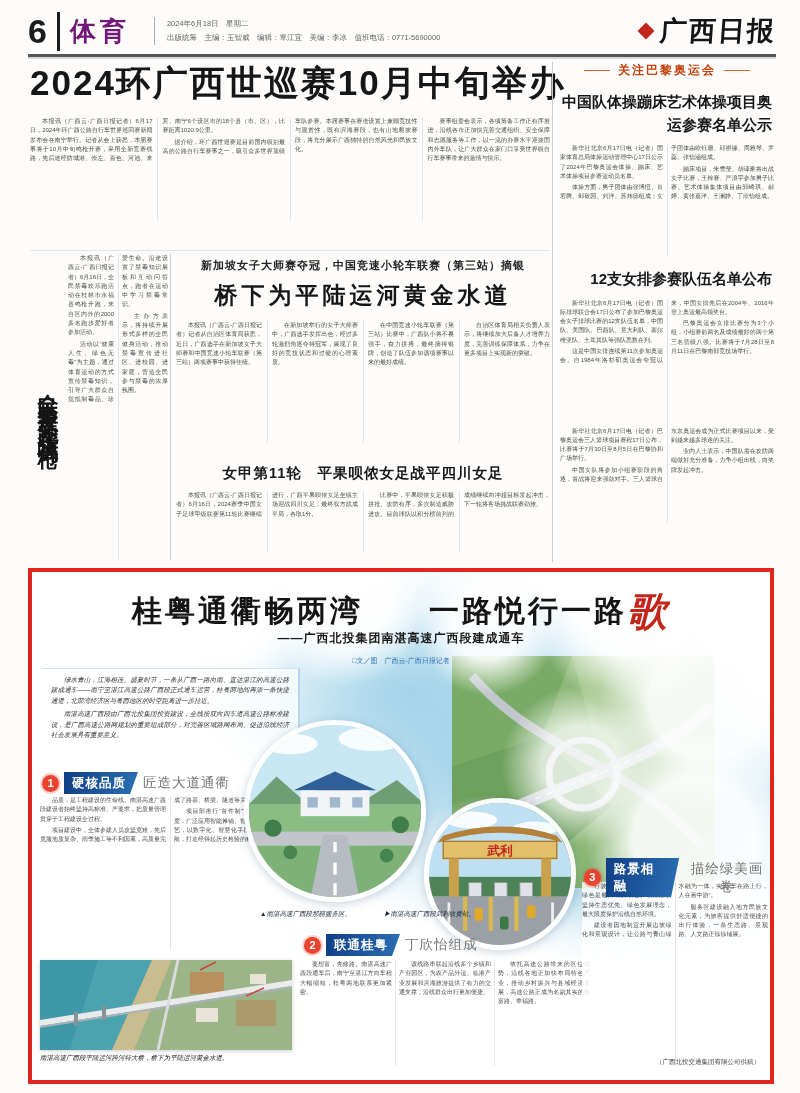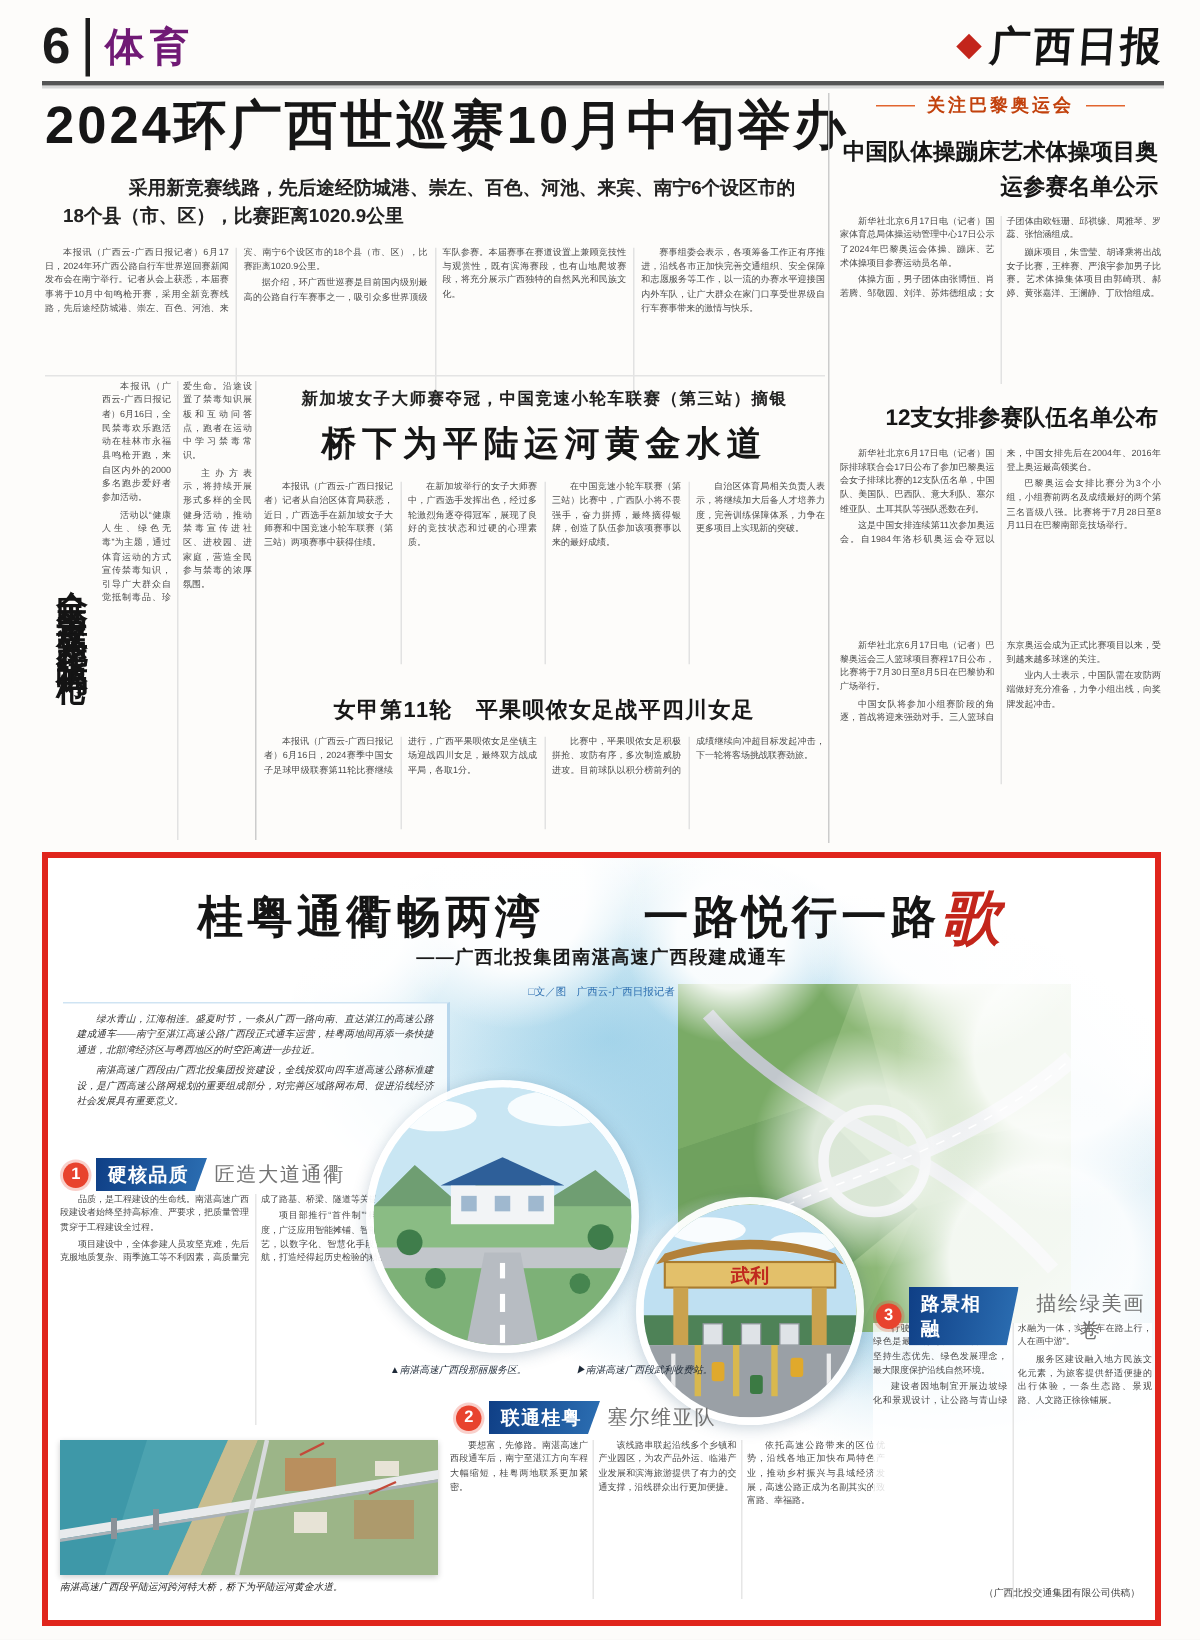--- a/index.html
+++ b/index.html
@@ -113,30 +113,33 @@
   .credit { position:absolute; right:10px; top:486px; z-index:4; font-size:6.5px; color:#444; }
 </style>
 </head>
 <body>
 
 <div class="sheet">
 
   <div class="masthead">
     <div class="pageno">6</div>
     <div class="secname">体育</div>
+    <div class="meta">
+      <div>2024年6月18日　星期二</div>
+      <div>出版统筹　主编：玉智威　编辑：覃江宜　美编：李冰　值班电话：0771-5690000</div>
+    </div>
     <div class="brand">
       <span class="diamond"></span>
       <span class="brandname">广西日报</span>
     </div>
   </div>
   <div class="mastrule"></div>
 
   <section class="top-story">
     <h1>2024环广西世巡赛10月中旬举办</h1>
-    <p class="deck">采用新竞赛线路，先后途经防城港、崇左、百色、河池、来宾、南宁6个设区市的18个县（市、区），比赛距离1020.9公里</p>
     <div class="cols cols4">
       <p>本报讯（广西云-广西日报记者）6月17日，2024年环广西公路自行车世界巡回赛新闻发布会在南宁举行。记者从会上获悉，本届赛事将于10月中旬鸣枪开赛，采用全新竞赛线路，先后途经防城港、崇左、百色、河池、来宾、南宁6个设区市的18个县（市、区），比赛距离1020.9公里。</p>
       <p>据介绍，环广西世巡赛是目前国内级别最高的公路自行车赛事之一，吸引众多世界顶级车队参赛。本届赛事在赛道设置上兼顾竞技性与观赏性，既有滨海赛段，也有山地爬坡赛段，将充分展示广西独特的自然风光和民族文化。</p>
       <p>赛事组委会表示，各项筹备工作正有序推进，沿线各市正加快完善交通组织、安全保障和志愿服务等工作，以一流的办赛水平迎接国内外车队，让广大群众在家门口享受世界级自行车赛事带来的激情与快乐。</p>
     </div>
   </section>
 
   <div class="hline-mid"></div>
   <div class="vr-sidebar"></div>
   <div class="vr-left"></div>
@@ -229,21 +232,21 @@
     </div>
     <div class="secbody s1b">
       <p>品质，是工程建设的生命线。南湛高速广西段建设者始终坚持高标准、严要求，把质量管理贯穿于工程建设全过程。</p>
       <p>项目建设中，全体参建人员攻坚克难，先后克服地质复杂、雨季施工等不利因素，高质量完成了路基、桥梁、隧道等关键工程节点。</p>
       <p>项目部推行“首件制”“样板引路”等管理制度，广泛应用智能摊铺、智能压实等新技术新工艺，以数字化、智慧化手段为工程品质保驾护航，打造经得起历史检验的精品工程。</p>
     </div>
 
     <div class="sechead s2h">
       <span class="badge">2</span>
       <span class="tag">联通桂粤</span>
-      <span class="rest">塞尔维亚队</span>
+      <span class="rest">丁欣怡组成</span>
     </div>
     <div class="secbody s2b">
       <p>要想富，先修路。南湛高速广西段通车后，南宁至湛江方向车程大幅缩短，桂粤两地联系更加紧密。</p>
       <p>该线路串联起沿线多个乡镇和产业园区，为农产品外运、临港产业发展和滨海旅游提供了有力的交通支撑，沿线群众出行更加便捷。</p>
       <p>依托高速公路带来的区位优势，沿线各地正加快布局特色产业，推动乡村振兴与县域经济发展，高速公路正成为名副其实的致富路、幸福路。</p>
     </div>
 
     <div class="sechead s3h">
       <span class="badge">3</span>
       <span class="tag">路景相融</span>

